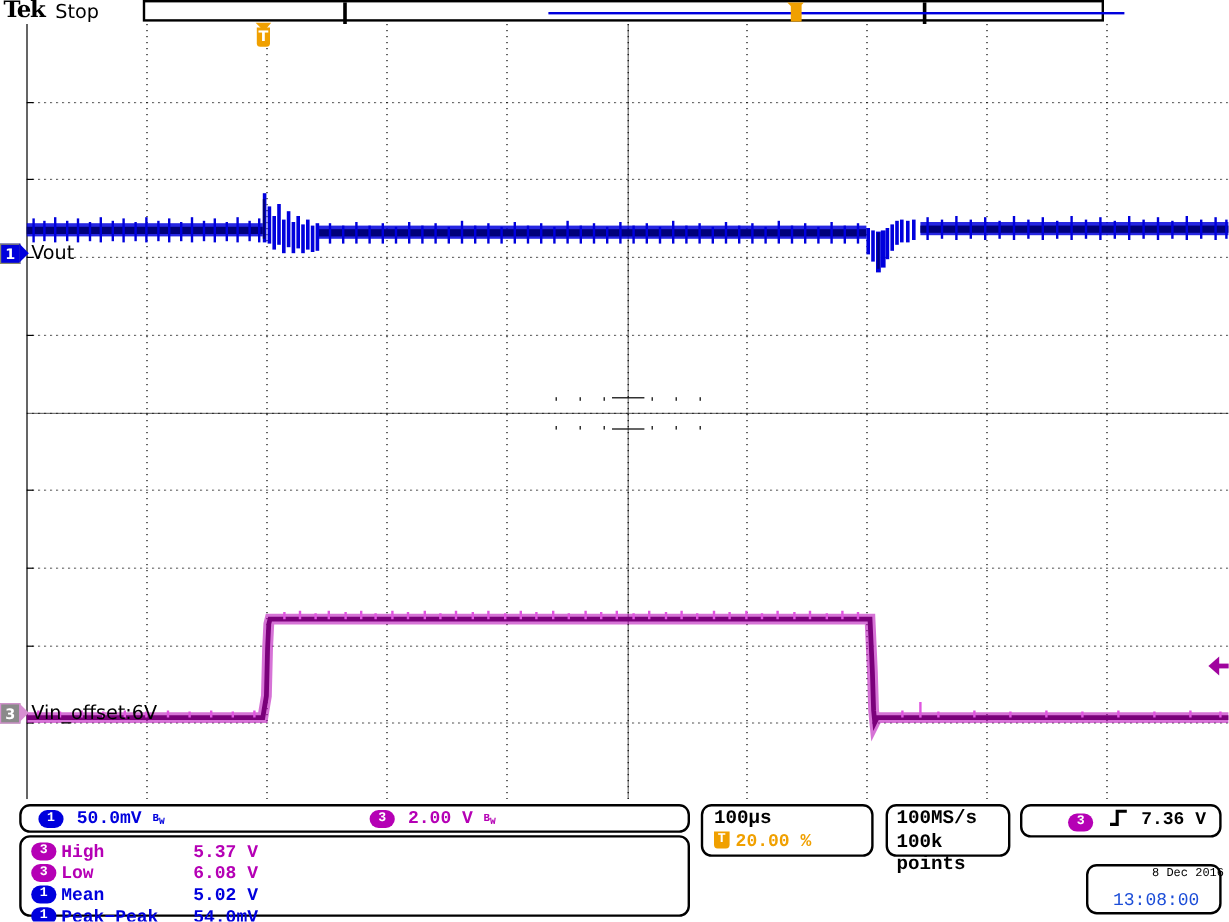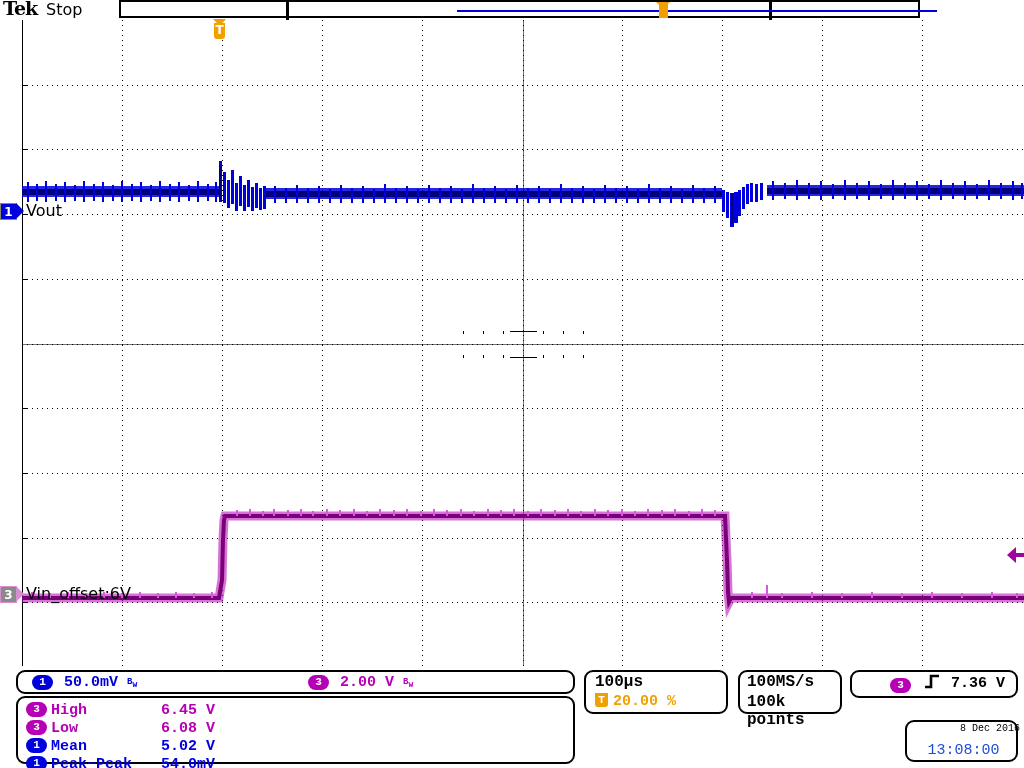--- a/index.html
+++ b/index.html
@@ -451,21 +451,21 @@
   </div>
 
   <div class="rbox" id="meas-box">
     <table>
       <tbody>
           <tr>
         <td class="badge">
           <span class="cbadge c3">3</span>
         </td>
         <td class="name m3">High</td>
-        <td class="mval m3">6.45 V</td>
+        <td class="mval m3">5.37 V</td>
       </tr>
       <tr>
         <td class="badge">
           <span class="cbadge c3">3</span>
         </td>
         <td class="name m3">Low</td>
         <td class="mval m3">6.08 V</td>
       </tr>
       <tr>
         <td class="badge">

